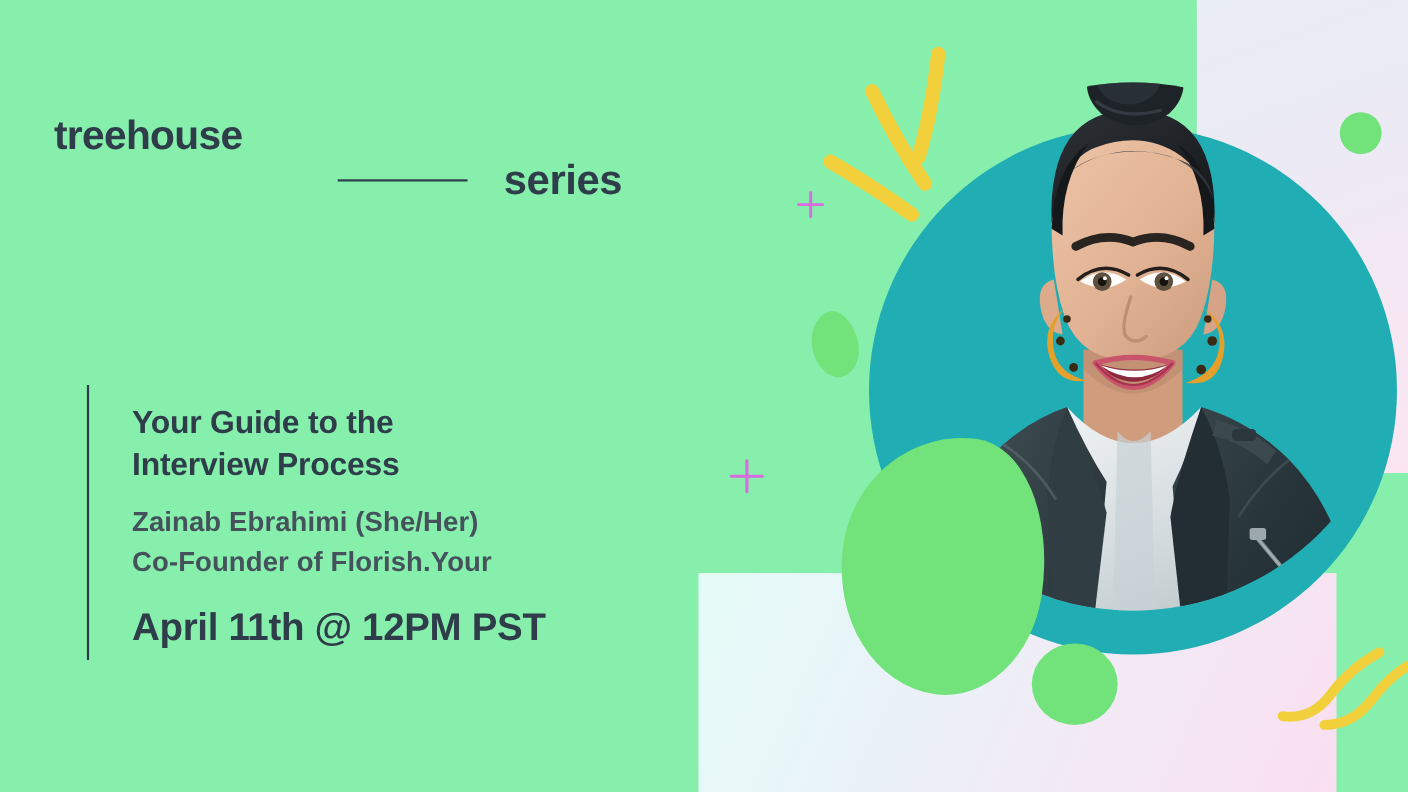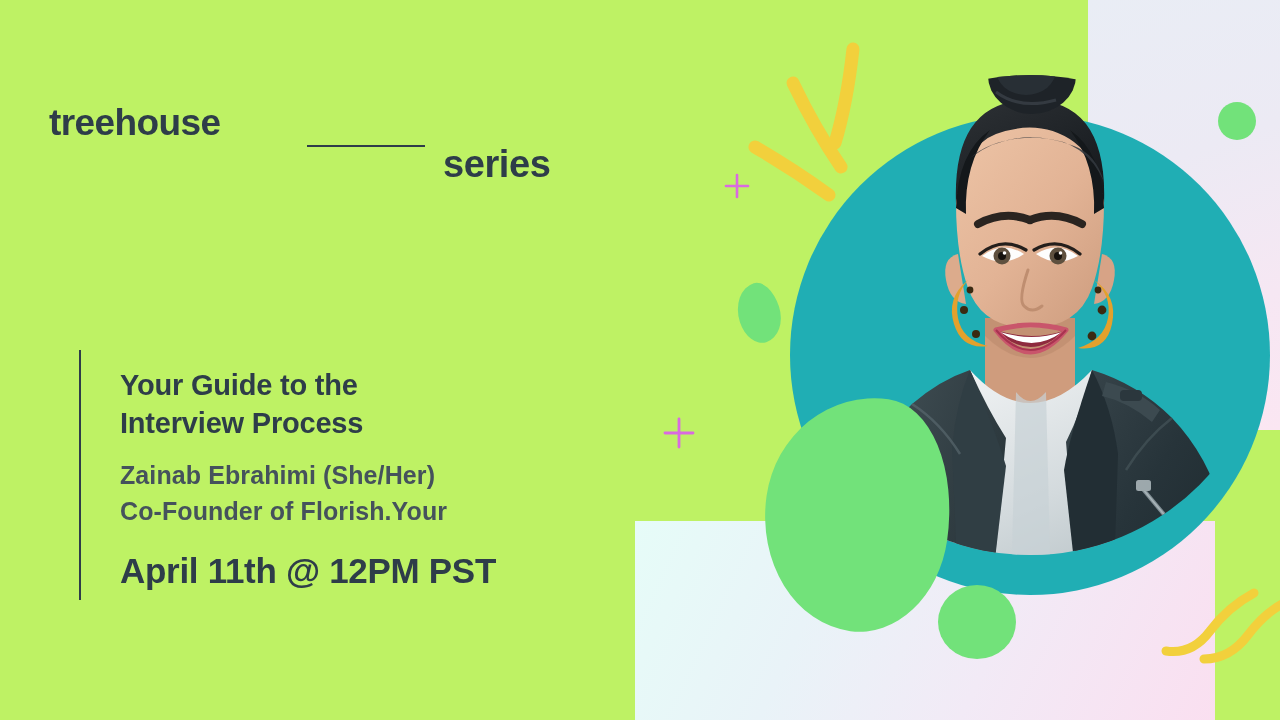--- a/index.html
+++ b/index.html
@@ -1,17 +1,17 @@
 <!DOCTYPE html>
 <html><head>
 <meta charset="utf-8">
 <style>
   html,body{margin:0;padding:0;background:#fff;}
   body{width:1280px;height:720px;overflow:hidden;font-family:"Liberation Sans",sans-serif;}
-  #stage{position:relative;width:1280px;height:720px;background:#bef264;overflow:hidden;}
+  #stage{position:relative;width:1280px;height:720px;background:#86efac;overflow:hidden;}
 
   
   .panel{position:absolute;}
   #panel-top-right{left:1088px;top:0;width:192px;height:430px;
     background:linear-gradient(160deg,#e9edf5 0%,#eceaf4 38%,#f6e7f3 72%,#fbe6f2 100%);}
   #panel-bottom-left{left:635px;top:521px;width:580px;height:199px;
     background:linear-gradient(115deg,#e6fcf8 0%,#e9f3f8 32%,#f2eaf6 62%,#fadff0 100%);}
 
   
   #teal-circle{position:absolute;left:790px;top:115px;width:480px;height:480px;
@@ -42,21 +42,21 @@
   #plus-top{left:724px;top:173px;}
   #plus-mid{left:663px;top:417px;}
 
   
   #brand-block{position:absolute;left:49px;top:104px;width:620px;}
   #brand-wordmark{font-size:37px;font-weight:700;color:#2e3d49;letter-spacing:-0.6px;
     line-height:1;margin:0;}
   #headline-outline{margin:10px 0 0 -4px;font-size:74px;font-weight:700;line-height:1.02;
     letter-spacing:-1px;color:transparent;
     -webkit-text-stroke:1.6px #3a4a55;paint-order:stroke fill;}
-  #series-row{display:flex;align-items:flex-start;gap:18px;margin-top:4px;
+  #series-row{display:flex;align-items:center;gap:33px;margin-top:4px;
     padding-left:258px;}
   #series-rule{flex:0 0 118px;height:2px;background:#2e3d49;}
   #series-word{font-size:38px;font-weight:700;color:#2e3d49;letter-spacing:-0.4px;
     line-height:1;}
 
   #talk-block{position:absolute;left:53px;top:350px;height:250px;
     border-left:2px solid #2e3d49;padding-left:39px;box-sizing:border-box;margin-left:26px;}
   #talk-title{font-size:29px;font-weight:700;color:#2e3d49;line-height:1.32;
     letter-spacing:-0.2px;margin:16px 0 0 0;white-space:pre-line;}
   #speaker-name,#speaker-role{font-size:25px;font-weight:700;color:#45525c;

